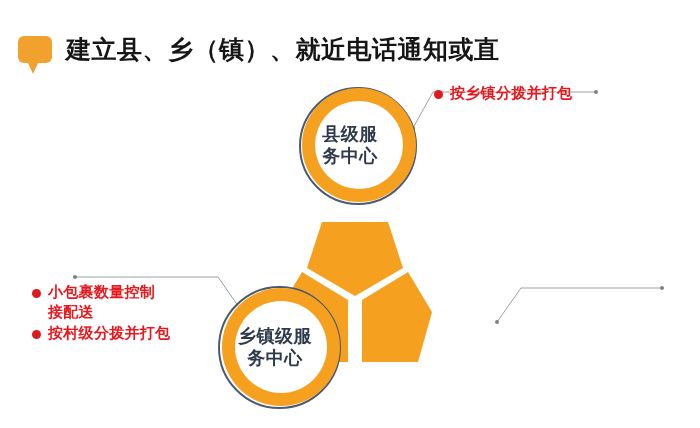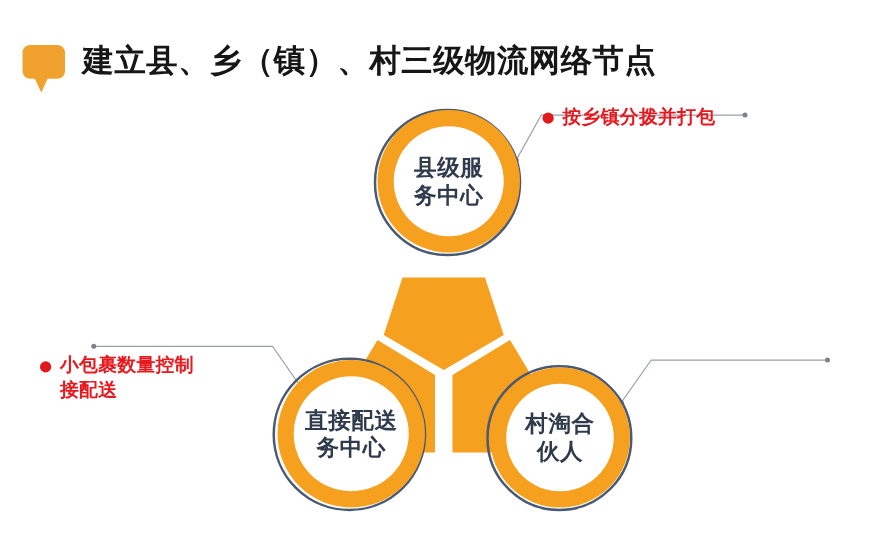--- a/index.html
+++ b/index.html
@@ -91,21 +91,20 @@
     background: #F5A01E;
     box-sizing: border-box;
   }
   .node-inner {
     position: absolute;
     border-radius: 50%;
     background: #ffffff;
     box-sizing: border-box;
     display: flex;
     align-items: center;
-    justify-content: center;
   }
   .node-label {
     font-size: 18px;
     font-weight: bold;
     color: #2F3B4C;
     line-height: 1.25;
     text-align: center;
     letter-spacing: 0.5px;
     width: 70px;
   }
@@ -128,32 +127,33 @@
     margin-top: 6px;
     margin-right: 7px;
   }
   .anno-text {
     font-size: 15px;
     font-weight: bold;
     color: #E8191E;
     line-height: 1.3;
     letter-spacing: 0.3px;
     white-space: pre-line;
+    font-family: Liberation Serif, serif;
   }
   #anno-left .anno-text { text-align: left; }
   #anno-right .anno-text { text-align: left; }
 </style>
 </head>
 <body>
 
 <div id="slide">
 
   <div id="title-row">
     <div id="title-bullet"></div>
-    <div id="title-text">建立县、乡（镇）、村三级物流网络节点</div>
+    <div id="title-text">建立县、乡（镇）、就近电话通知或直</div>
   </div>
 
   <div id="diagram">
 
     <svg id="diagram-svg" width="700" height="428" viewBox="0 0 700 428">
 
       <g>
 
         <path d="M 322,222 L 388,222 L 403,268 L 355,296 L 307,268 Z" fill="#F5A01E"></path>
 
@@ -184,44 +184,40 @@
       <div class="node-inner" style="left:13px; top:13px; width:88px; height:88px;">
         <div class="node-label">县级服
 务中心</div>
       </div>
     </div>
 
     <div class="node" style="left:222px; top:288px; width:118px; height:118px;">
       <div class="node-outline" style="left:-4px; top:-2px; width:123px; height:123px;"></div>
       <div class="node-ring" style="left:0; top:0; width:118px; height:118px;"></div>
       <div class="node-inner" style="left:13px; top:13px; width:92px; height:92px;">
-        <div class="node-label" style="width:80px;">直接配送
+        <div class="node-label" style="width:80px;">乡镇级服
 务中心</div>
       </div>
     </div>
 
-    <div class="node" style="left:392px; top:294px; width:112px; height:112px;">
-      <div class="node-outline" style="left:-3px; top:-2px; width:117px; height:117px;"></div>
-      <div class="node-ring" style="left:0; top:0; width:112px; height:112px;"></div>
-      <div class="node-inner" style="left:13px; top:13px; width:86px; height:86px;">
-        <div class="node-label">村淘合
-伙人</div>
-      </div>
-    </div>
 
     <div class="annotation" id="anno-county" style="left:434px; top:84px;">
       <div class="anno-item">
         <div class="anno-dot"></div>
         <div class="anno-text">按乡镇分拨并打包</div>
       </div>
     </div>
 
     <div class="annotation" id="anno-left" style="left:32px; top:283px; width:190px;">
       <div class="anno-item">
         <div class="anno-dot"></div>
         <div class="anno-text">小包裹数量控制
 接配送</div>
       </div>
+      <div class="anno-item">
+        <div class="anno-dot"></div>
+        <div class="anno-text">按村级分拨并打包</div>
+      </div>
     </div>
 
 
   </div>
 </div>
 
 </body></html>

